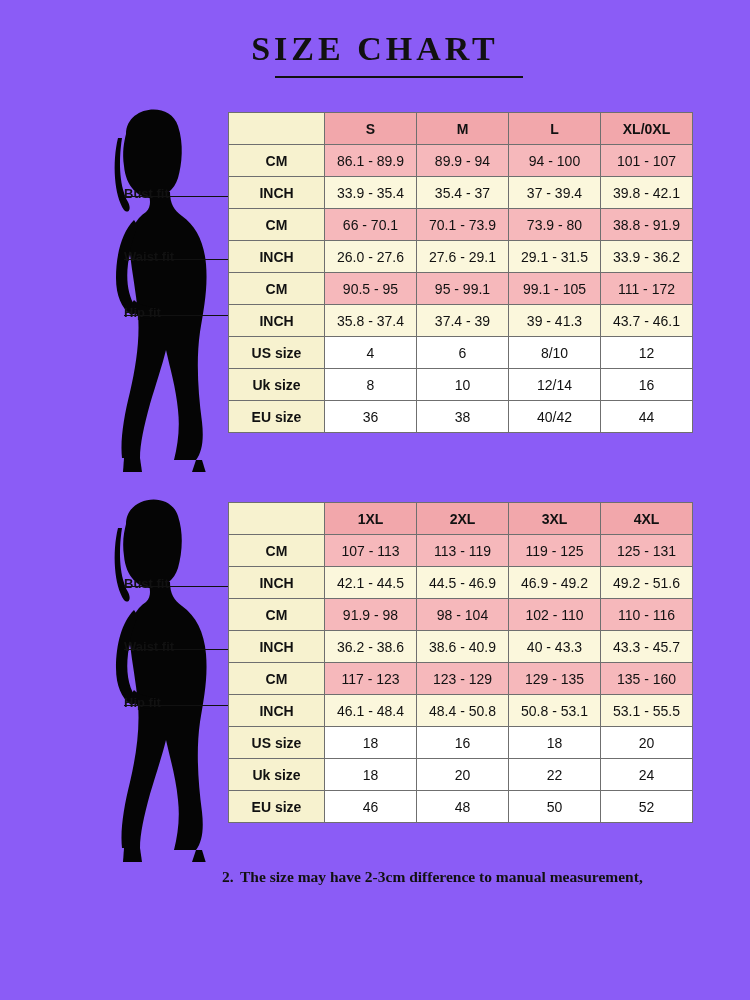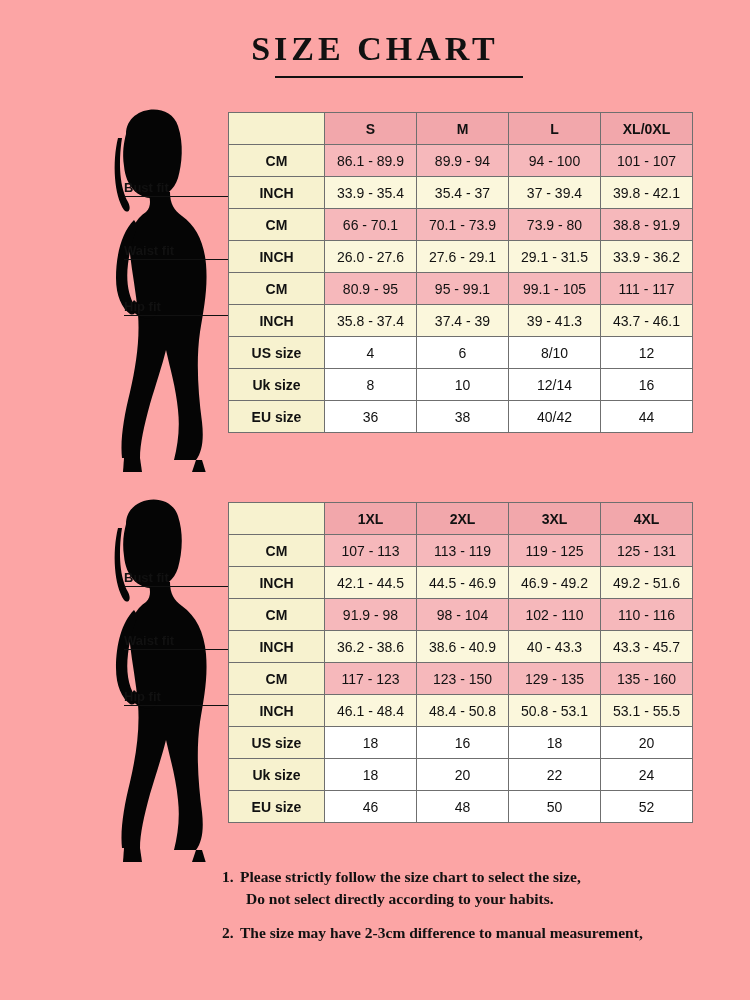--- a/index.html
+++ b/index.html
@@ -13,21 +13,21 @@
     position: relative;
     font-family: "Liberation Serif", serif;
     color: #111;
     overflow: hidden;
   }
   .page {
     position: absolute;
     left: 0; top: 0;
     width: 750px;
     height: 1000px;
-    background: #fca5a5;
+    background: #8b5cf6;
   }
   .title {
     position: absolute;
     top: 30px;
     left: 0;
     width: 750px;
     text-align: center;
     font-family: "Liberation Serif", serif;
     font-size: 34px;
     letter-spacing: 4px;
@@ -50,20 +50,21 @@
   .figure svg { display: block; }
 
   
   .fitlabel {
     position: absolute;
     font-family: "Liberation Sans", sans-serif;
     font-size: 13px;
     font-weight: bold;
     color: #111;
     white-space: nowrap;
+    margin-top: 6px;
   }
   .leader {
     position: absolute;
     height: 1px;
     background: #111;
   }
 
   
   table.sizechart {
     position: absolute;
@@ -222,24 +223,24 @@
       </tr>
       <tr>
         <td class="rowhead">INCH</td>
         <td class="cream">26.0 - 27.6</td>
         <td class="cream">27.6 - 29.1</td>
         <td class="cream">29.1 - 31.5</td>
         <td class="cream">33.9 - 36.2</td>
       </tr>
       <tr>
         <td class="rowhead">CM</td>
-        <td class="pink">80.9 - 95</td>
+        <td class="pink">90.5 - 95</td>
         <td class="pink">95 - 99.1</td>
         <td class="pink">99.1 - 105</td>
-        <td class="pink">111 - 117</td>
+        <td class="pink">111 - 172</td>
       </tr>
       <tr>
         <td class="rowhead">INCH</td>
         <td class="cream">35.8 - 37.4</td>
         <td class="cream">37.4 - 39</td>
         <td class="cream">39 - 41.3</td>
         <td class="cream">43.7 - 46.1</td>
       </tr>
       <tr>
         <td class="rowhead">US size</td>
@@ -344,21 +345,21 @@
       <tr>
         <td class="rowhead">INCH</td>
         <td class="cream">36.2 - 38.6</td>
         <td class="cream">38.6 - 40.9</td>
         <td class="cream">40 - 43.3</td>
         <td class="cream">43.3 - 45.7</td>
       </tr>
       <tr>
         <td class="rowhead">CM</td>
         <td class="pink">117 - 123</td>
-        <td class="pink">123 - 150</td>
+        <td class="pink">123 - 129</td>
         <td class="pink">129 - 135</td>
         <td class="pink">135 - 160</td>
       </tr>
       <tr>
         <td class="rowhead">INCH</td>
         <td class="cream">46.1 - 48.4</td>
         <td class="cream">48.4 - 50.8</td>
         <td class="cream">50.8 - 53.1</td>
         <td class="cream">53.1 - 55.5</td>
       </tr>
@@ -381,21 +382,17 @@
         <td class="white">46</td>
         <td class="white">48</td>
         <td class="white">50</td>
         <td class="white">52</td>
       </tr>
     </tbody>
   </table>
 
   <div class="notes" style="left:222px; top:866px; width:516px;">
     <div class="note">
-      <span class="num">1.</span><span>Please strictly follow the size chart to select the size,</span>
-      <span class="l2">Do not select directly according to your habits.</span>
-    </div>
-    <div class="note">
       <span class="num">2.</span><span>The size may have 2-3cm difference  to manual measurement,</span>
     </div>
   </div>
 
 </div>
 
 </body></html>

